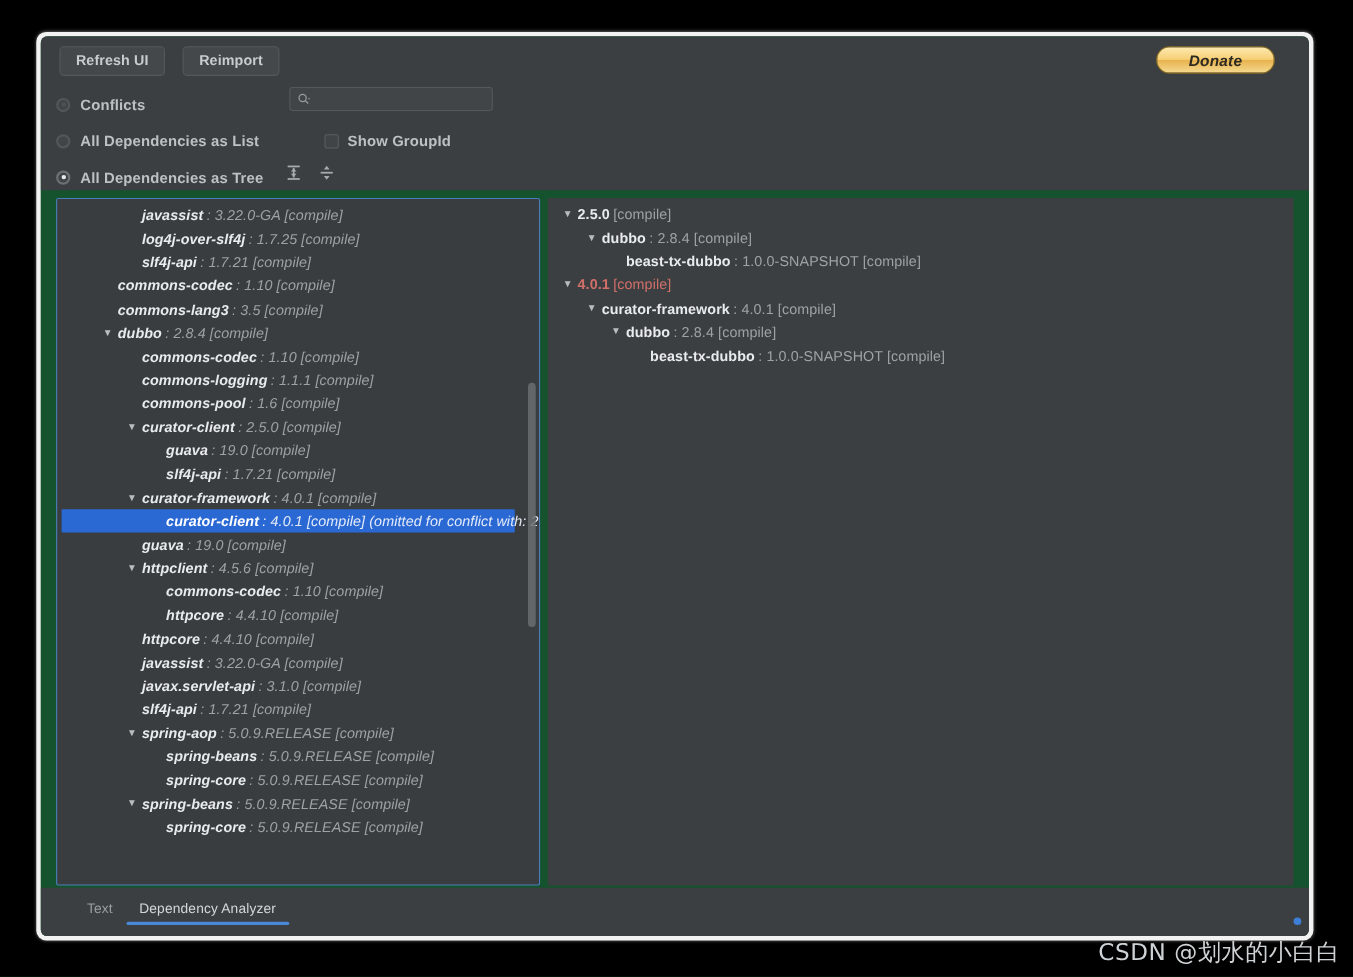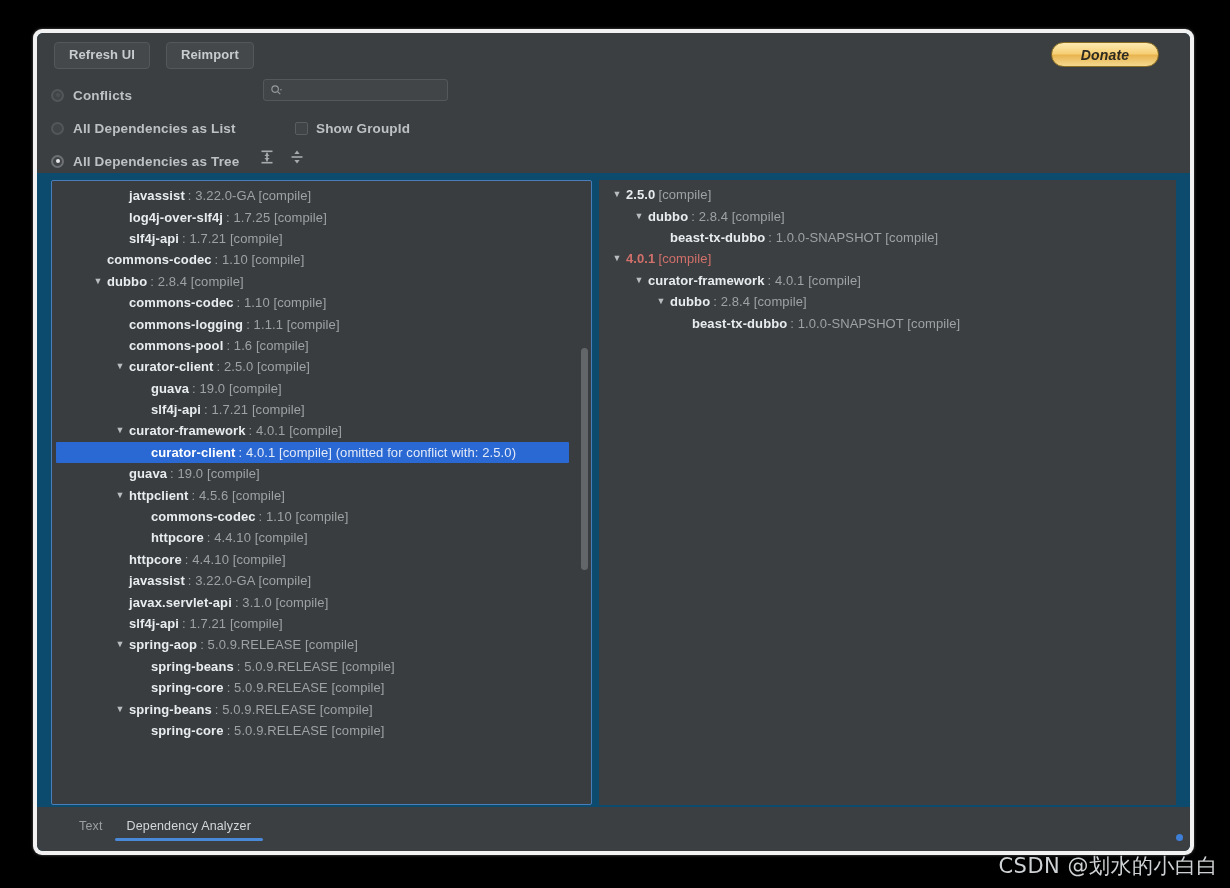--- a/index.html
+++ b/index.html
@@ -23,21 +23,21 @@
     background: #f2f2f2;
     border-radius: 9px;
     padding: 4px;
     box-shadow: 0 0 3px rgba(255,255,255,0.35);
   }
 
   #app-window {
     position: relative;
     width: 100%;
     height: 100%;
-    background: #0c4a6e;
+    background: #14532d;
     border-radius: 6px;
     overflow: hidden;
   }
 
   
   #toolbar {
     position: absolute;
     left: 0; top: 0; right: 0;
     height: 140px;
     background: #3c3f41;
@@ -197,26 +197,27 @@
   #panels {
     position: absolute;
     left: 14px;
     top: 147px;
     right: 14px;
     height: 625px;
     display: flex;
   }
 
   #left-panel {
-    width: 541px;
+    width: 440px;
     background: #3a3d3f;
     border: 1.5px solid #4a7ebb;
     border-radius: 2px;
     position: relative;
     overflow: hidden;
+    font-style: italic;
   }
 
   #panel-gap { width: 7px; }
 
   #right-panel {
     flex: 1;
     background: #3c3f41;
     position: relative;
     overflow: hidden;
   }
@@ -408,20 +409,25 @@
               <span class="twisty empty">▼</span>
               <span class="aname">slf4j-api</span>
               <span class="ameta">: 1.7.21 [compile]</span>
             </div>
             <div class="tnode" style="padding-left: 34px;">
               <span class="twisty empty">▼</span>
               <span class="aname">commons-codec</span>
               <span class="ameta">: 1.10 [compile]</span>
             </div>
             <div class="tnode" style="padding-left: 34px;">
+              <span class="twisty empty">▼</span>
+              <span class="aname">commons-lang3</span>
+              <span class="ameta">: 3.5 [compile]</span>
+            </div>
+            <div class="tnode" style="padding-left: 34px;">
               <span class="twisty">▼</span>
               <span class="aname">dubbo</span>
               <span class="ameta">: 2.8.4 [compile]</span>
             </div>
             <div class="tnode" style="padding-left: 56px;">
               <span class="twisty empty">▼</span>
               <span class="aname">commons-codec</span>
               <span class="ameta">: 1.10 [compile]</span>
             </div>
             <div class="tnode" style="padding-left: 56px;">

